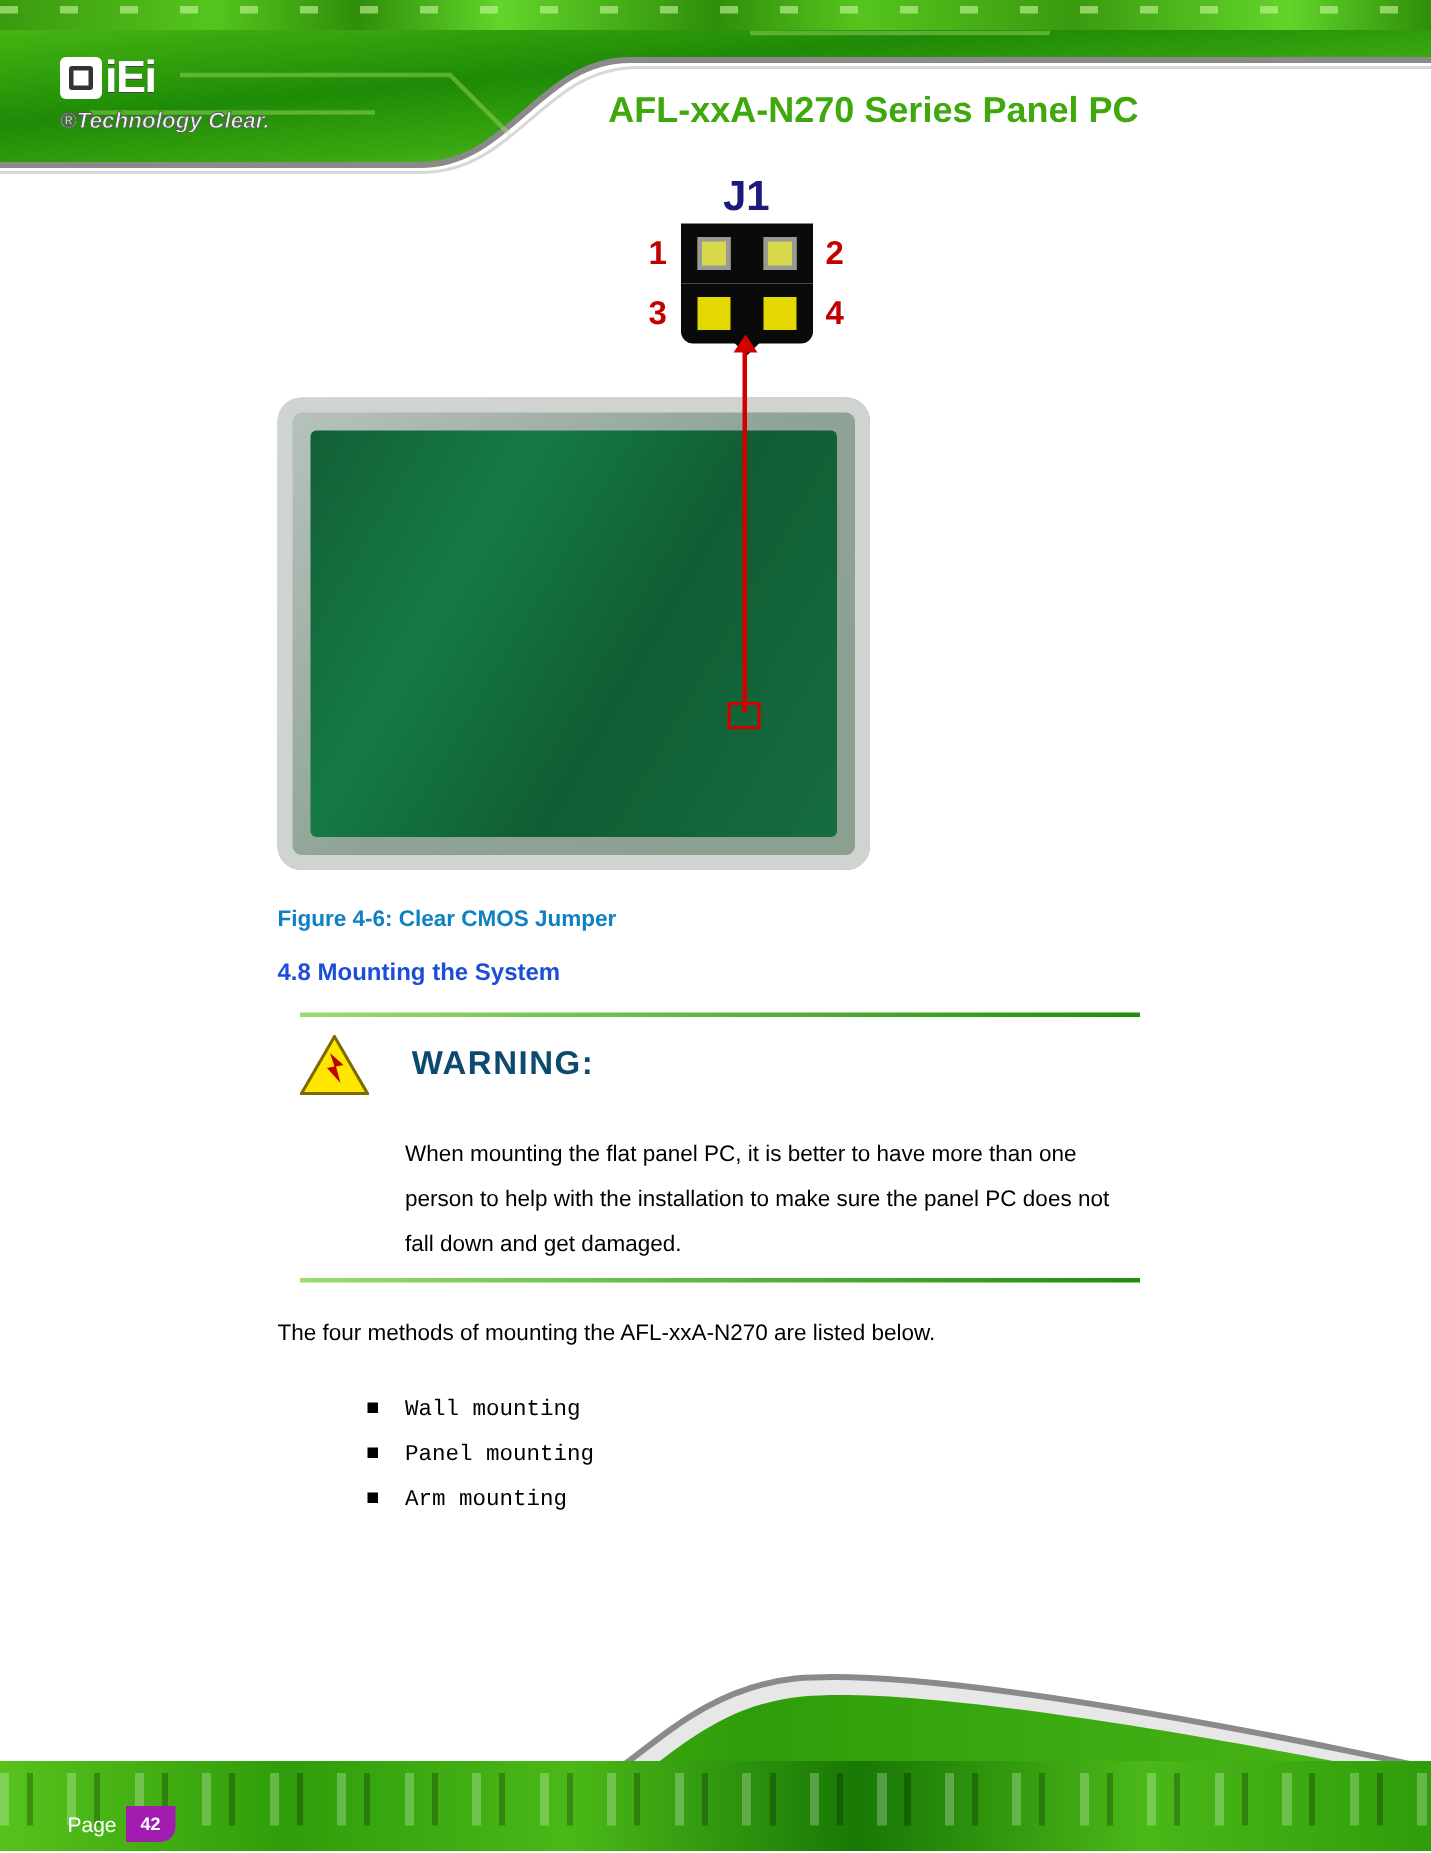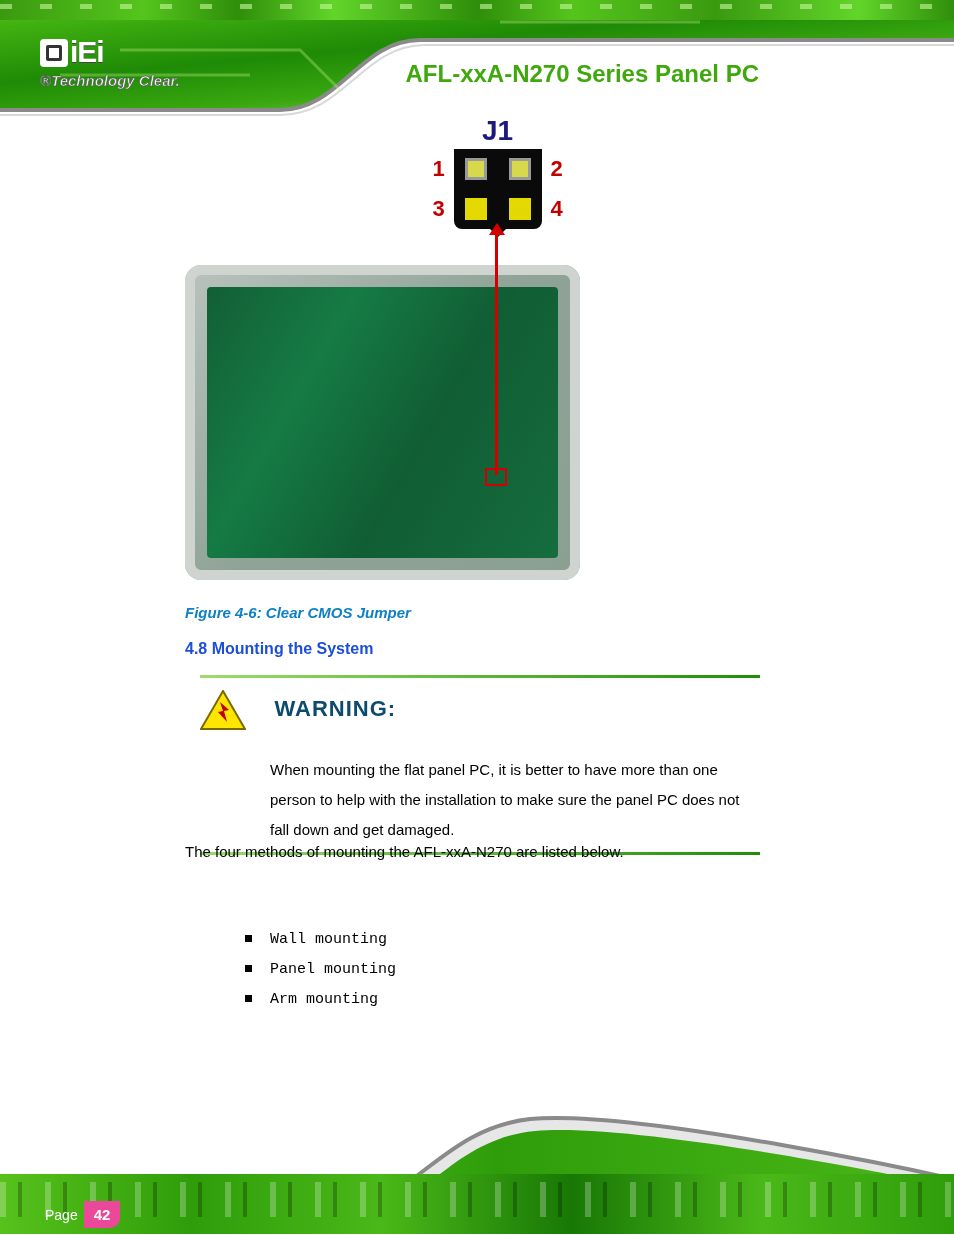--- a/index.html
+++ b/index.html
@@ -64,36 +64,36 @@
   }
   .board-photo-inner {
     position:absolute; inset: 22px; background:
       linear-gradient(120deg, #0a5a2e 0%, #0e7840 30%, #0a5a2e 60%, #0f6a3a 100%);
     border-radius: 4px;
     opacity: 0.95;
   }
 
   
   .figure-caption { position:absolute; left: 185px; top: 604px; color: #0f80c3; font-weight: bold;
-    font-size: 15px; font-style: italic; }
+    font-size: 15px; }
 
   .section-heading { position:absolute; color: #1d4ed8; font-weight: bold; font-size: 16px; }
   .section-heading.mount { left: 185px; top: 640px; }
 
   .hr-green { position:absolute; height: 3px; background: linear-gradient(to right, #9add6d, #1f8e0a); }
   .hr-green.top { left: 200px; top: 675px; width: 560px; }
   .hr-green.bot { left: 200px; top: 852px; width: 560px; }
 
   .warn-block { position:absolute; left: 200px; top: 690px; width: 560px; }
   .warn-icon { width: 46px; height: 40px; display:inline-block; vertical-align: top; }
   .warn-title { display:inline-block; color: #0c4a6e; font-weight: bold; font-size: 22px; letter-spacing: 1px;
     vertical-align: middle; margin-left: 24px; margin-top: 6px; }
   .warn-text { margin-left: 70px; margin-top: 25px; font-size: 15px; line-height: 2.0; color: #000; }
 
-  .body-para { position:absolute; left: 185px; top: 843px; font-size: 15px; color:#000; }
+  .body-para { position:absolute; left: 185px; top: 880px; font-size: 15px; color:#000; }
 
   .bullet-list { position:absolute; left: 245px; top: 925px; font-size: 15px; color:#000; line-height: 2.0; }
   .bullet-list .b { display:flex; gap: 18px; font-family: Liberation Mono, monospace; }
   .bullet-sq { width: 7px; height: 7px; background:#000; margin-top: 10px; flex: 0 0 7px; }
 
   
   .footer-banner { position:absolute; left:0; bottom:1px; width:894px; height: 155px; pointer-events:none;padding-left:12px; }
   .footer-green {
     position:absolute; left:0; bottom:0; width:954px; height:60px;
     background: linear-gradient(to right, #57c21c 0%, #2f9d0a 20%, #4ab818 40%, #187805 60%, #4ab818 80%, #2f9d0a 100%);
@@ -103,21 +103,21 @@
     background: repeating-linear-gradient(to right,
       rgba(255,255,255,0.25) 0 6px, transparent 6px 18px,
       rgba(0,0,0,0.25) 18px 22px, transparent 22px 45px);
   }
   .footer-curve { position:absolute; left:0; bottom:0; width:954px; height:155px; }
 
   .page-num-box {
     position:absolute; left: 45px; bottom: 6px; color:#fff;
     font-size: 14px; display:flex; align-items:center; gap:6px;
   }
-  .page-num-box .pg { background:#ec4899; padding: 5px 10px; border-radius: 0 0 10px 0; font-weight:bold; font-size: 15px; }
+  .page-num-box .pg { background:#a21caf; padding: 5px 10px; border-radius: 0 0 10px 0; font-weight:bold; font-size: 12px; }
 </style>
 </head>
 <body>
 
 <div class="header-banner">
   <div class="header-green-strip"></div>
   <svg class="header-swoosh" viewBox="0 0 954 135">
     <path d="M 0 20 L 0 110 L 280 110 C 340 110 360 40 420 40 L 954 40 L 954 20 Z" fill="url(#gbody)"></path>
     <path d="M 0 110 L 280 110 C 340 110 360 40 420 40 L 954 40" fill="none" stroke="#8a8a8a" stroke-width="4"></path>
     <path d="M 0 115 L 280 115 C 345 115 362 45 425 45 L 954 45" fill="none" stroke="#d8d8d8" stroke-width="2"></path>

